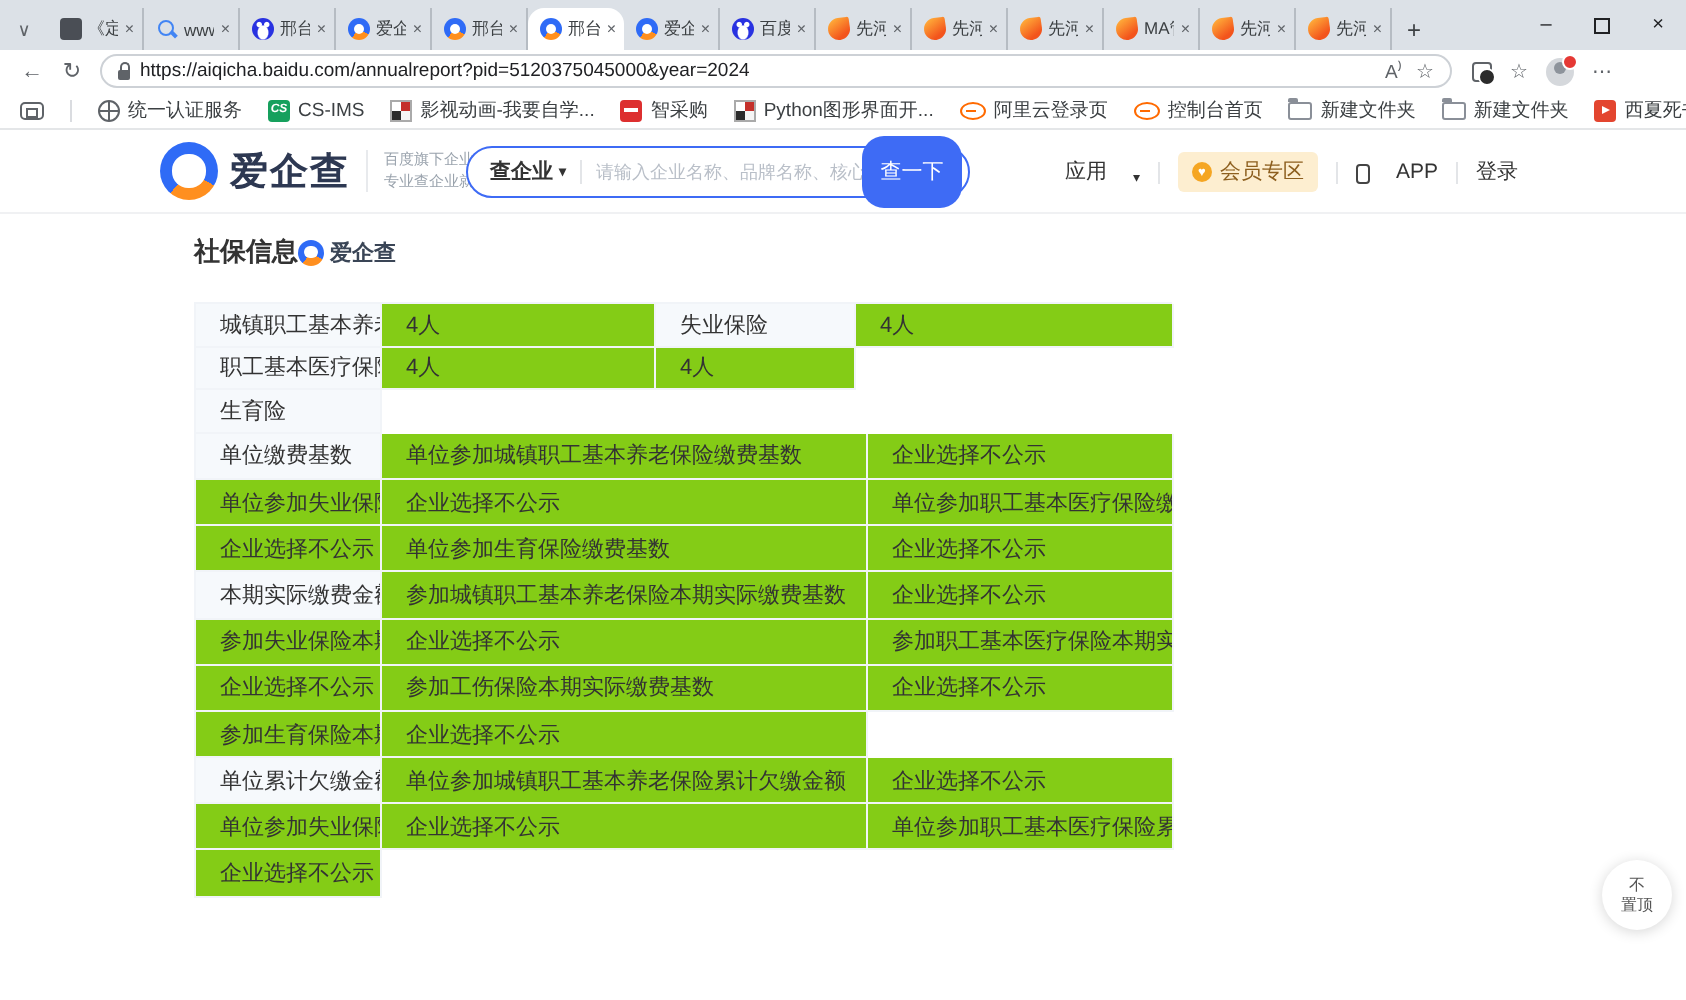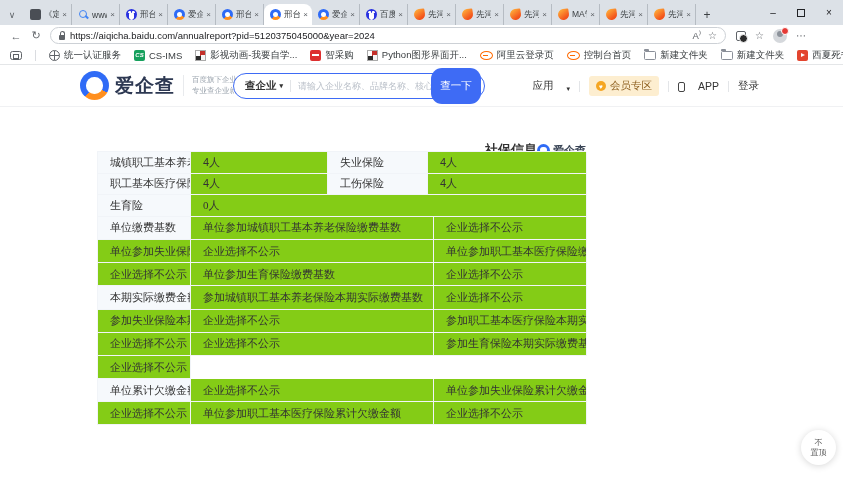--- a/index.html
+++ b/index.html
@@ -117,21 +117,21 @@
       font-size:10.5px; color:#333; }
   .hn-sep { width:1px; height:11px; background:#e3e5e8; }
   .hn-item { display:flex; align-items:flex-end; gap:13px; }
   .vip { background:#fdeed0; border-radius:3px; padding:3px 7px; color:#8d5f1f; display:flex; align-items:center; gap:4px; }
   .vip-ic { width:10px; height:10px; border-radius:50%; background:#f5a623; color:#fff; font-size:6.5px;
       display:flex; align-items:center; justify-content:center; }
   .app-ic { width:7px; height:10px; border:1.1px solid #444; border-radius:2px; }
 
   
   .content-head { position:absolute; left:97px; top:52px; width:489px; display:flex;
-      align-items:center; justify-content:flex-end;margin-top:24px; }
+      align-items:center; justify-content:flex-start; }
   .sec-title { font-size:13px; font-weight:bold; color:#333; }
   .wm { display:flex; align-items:center; gap:3px; }
   .wm-ring { width:13px; height:13px; border-radius:50%; position:relative;
       background:conic-gradient(from 120deg,#ff8f1f 0 100deg,#2f6bf6 100deg 360deg); }
   .wm-ring::after { content:""; position:absolute; inset:24%; background:#fff; border-radius:50%; }
   .wm-text { font-size:11px; font-weight:bold; color:#3a4556; }
 
   .tbl { position:absolute; left:97px; top:86px; width:489px; border-top:1px solid #f1f4f8;
       border-left:1px solid #f1f4f8; font-size:11px; color:#333; }
   .r4 { display:grid; grid-template-columns:93px 137px 100px 159px; }
@@ -360,27 +360,25 @@
 
       <div class="r4">
         <div class="cell hd">城镇职工基本养老保险</div>
         <div class="cell">4人</div>
         <div class="cell hd">失业保险</div>
         <div class="cell">4人</div>
       </div>
       <div class="r4">
         <div class="cell hd">职工基本医疗保险</div>
         <div class="cell">4人</div>
-        <div class="cell hd">工伤保险</div>
         <div class="cell">4人</div>
       </div>
 
       <div class="r2">
         <div class="cell hd">生育险</div>
-        <div class="cell">0人</div>
       </div>
 
       <div class="grp g4">
         <div class="cell">单位参加城镇职工基本养老保险缴费基数</div>
         <div class="cell hd gl">单位缴费基数</div>
         <div class="cell">企业选择不公示</div>
         <div class="cell">单位参加失业保险缴费基数</div>
         <div class="cell">企业选择不公示</div>
         <div class="cell">单位参加职工基本医疗保险缴费基数</div>
         <div class="cell">企业选择不公示</div>
@@ -389,27 +387,29 @@
       </div>
 
       <div class="grp g4">
         <div class="cell hd gl">本期实际缴费金额</div>
         <div class="cell">参加城镇职工基本养老保险本期实际缴费基数</div>
         <div class="cell">企业选择不公示</div>
         <div class="cell">参加失业保险本期实际缴费基数</div>
         <div class="cell">企业选择不公示</div>
         <div class="cell">参加职工基本医疗保险本期实际缴费基数</div>
         <div class="cell">企业选择不公示</div>
+        <div class="cell">参加工伤保险本期实际缴费基数</div>
         <div class="cell">企业选择不公示</div>
         <div class="cell">参加生育保险本期实际缴费基数</div>
         <div class="cell">企业选择不公示</div>
       </div>
 
       <div class="grp g4">
         <div class="cell hd gl">单位累计欠缴金额</div>
+        <div class="cell">单位参加城镇职工基本养老保险累计欠缴金额</div>
         <div class="cell">企业选择不公示</div>
         <div class="cell">单位参加失业保险累计欠缴金额</div>
         <div class="cell">企业选择不公示</div>
         <div class="cell">单位参加职工基本医疗保险累计欠缴金额</div>
         <div class="cell">企业选择不公示</div>
       </div>
     </div>
   </div>
 
   <div class="float-btn">

